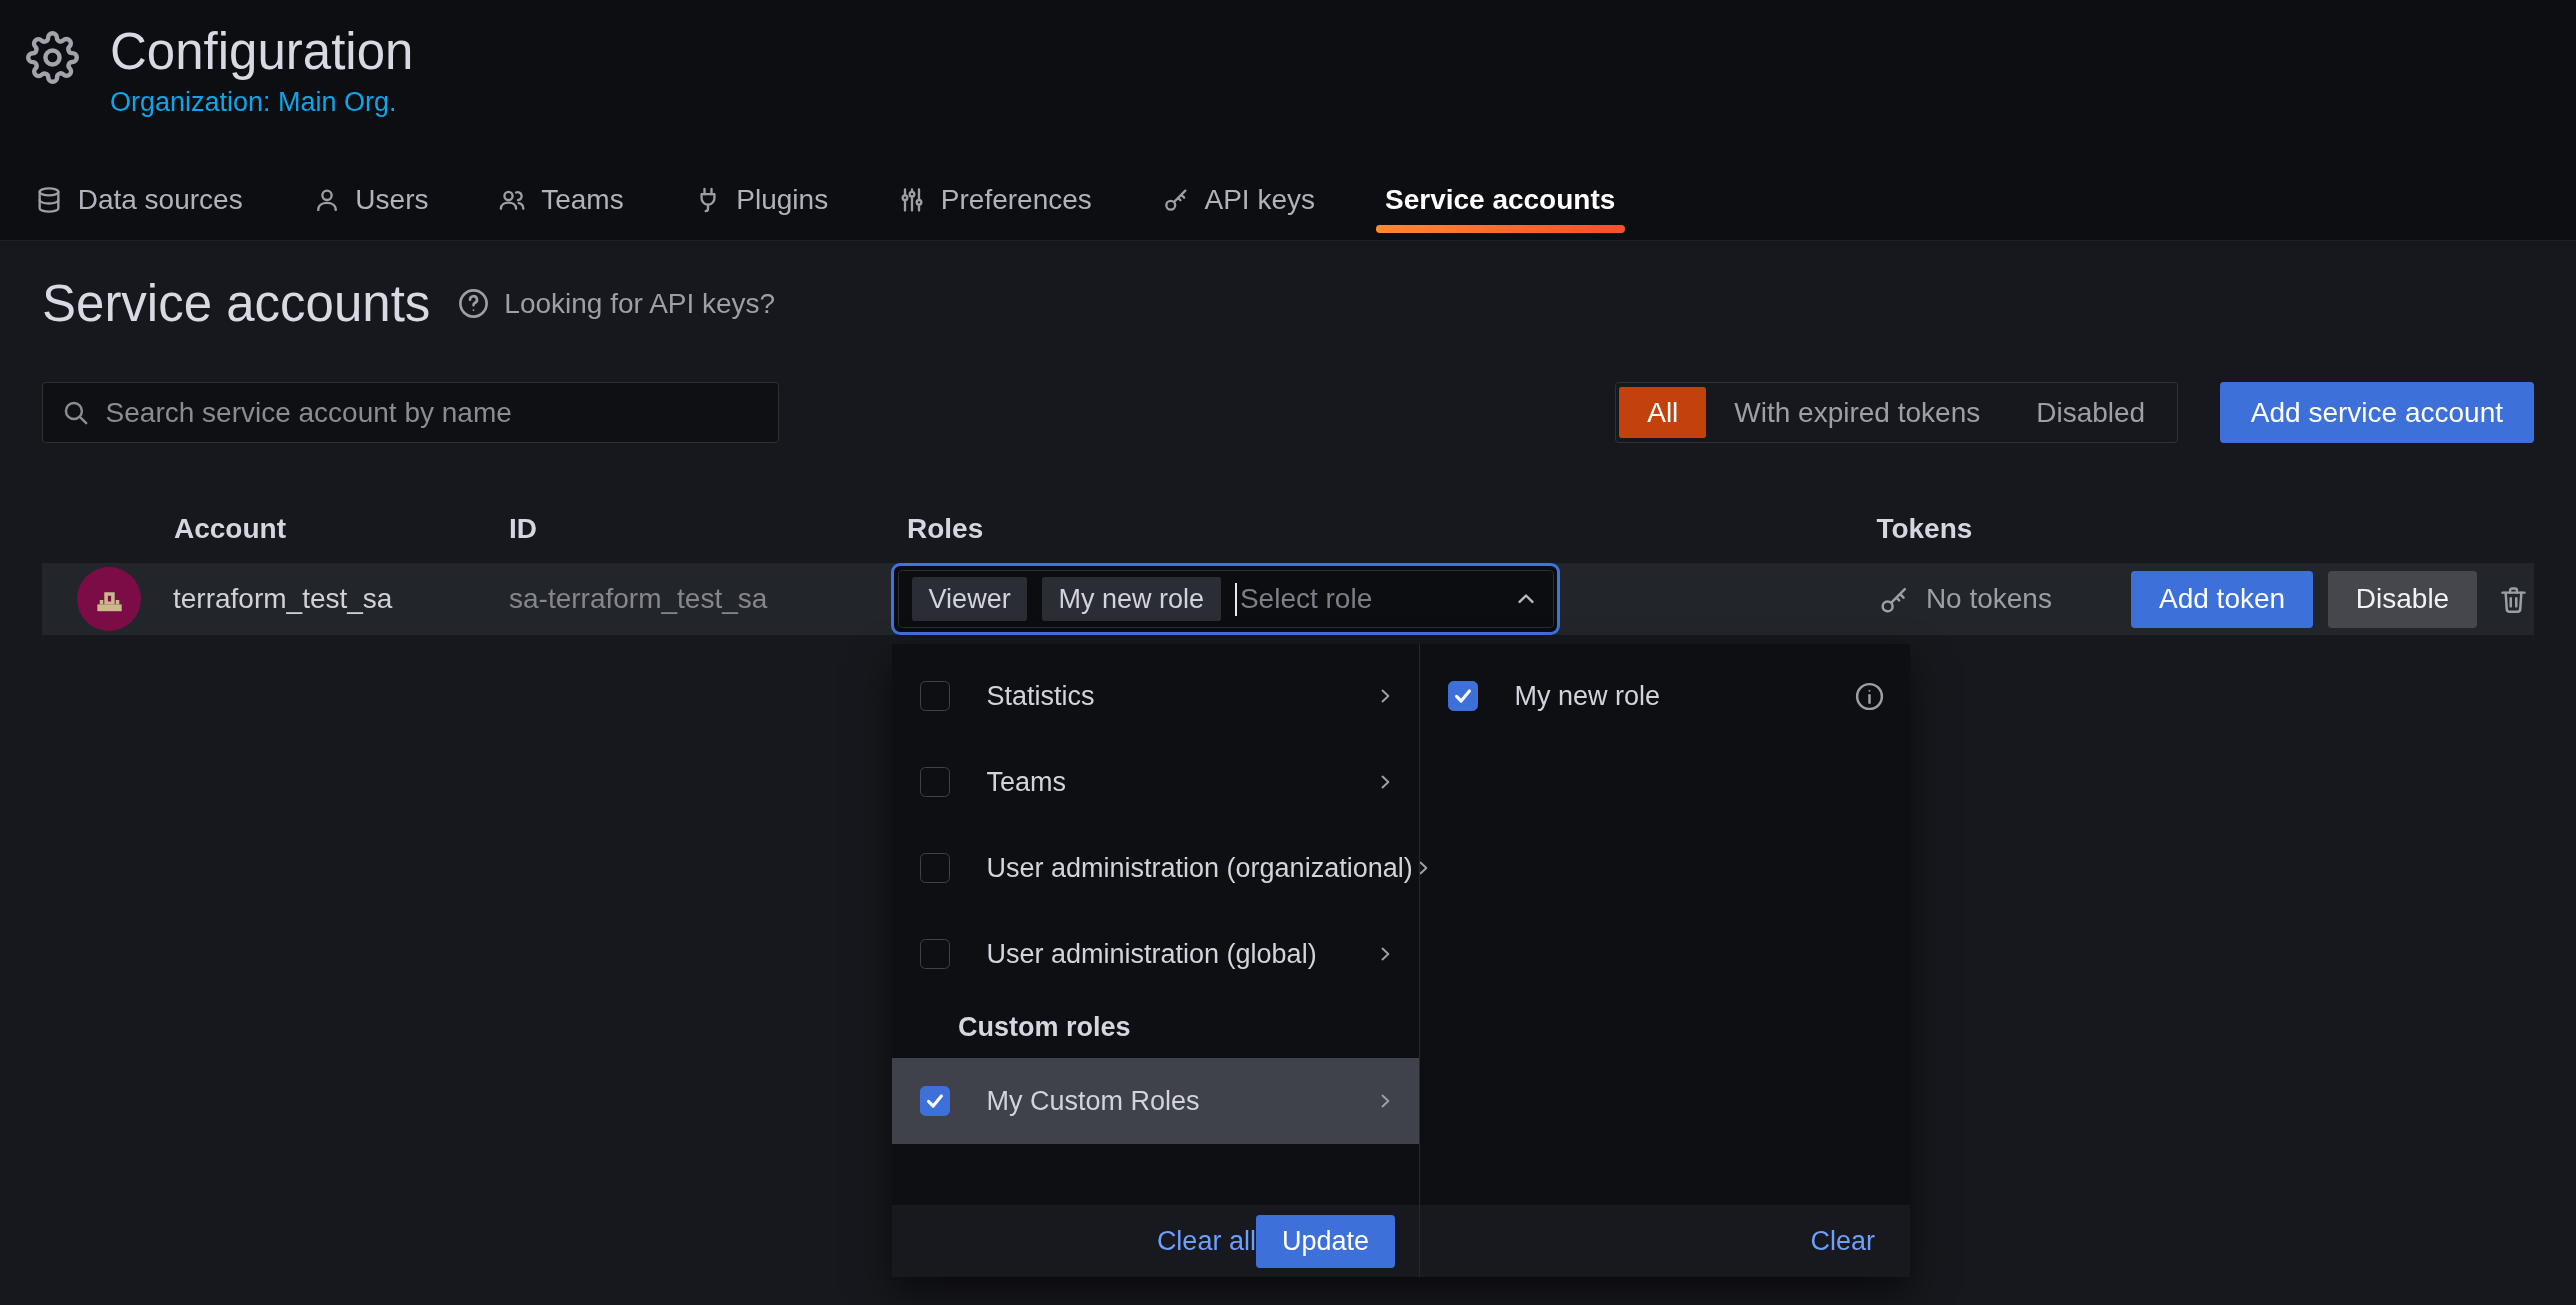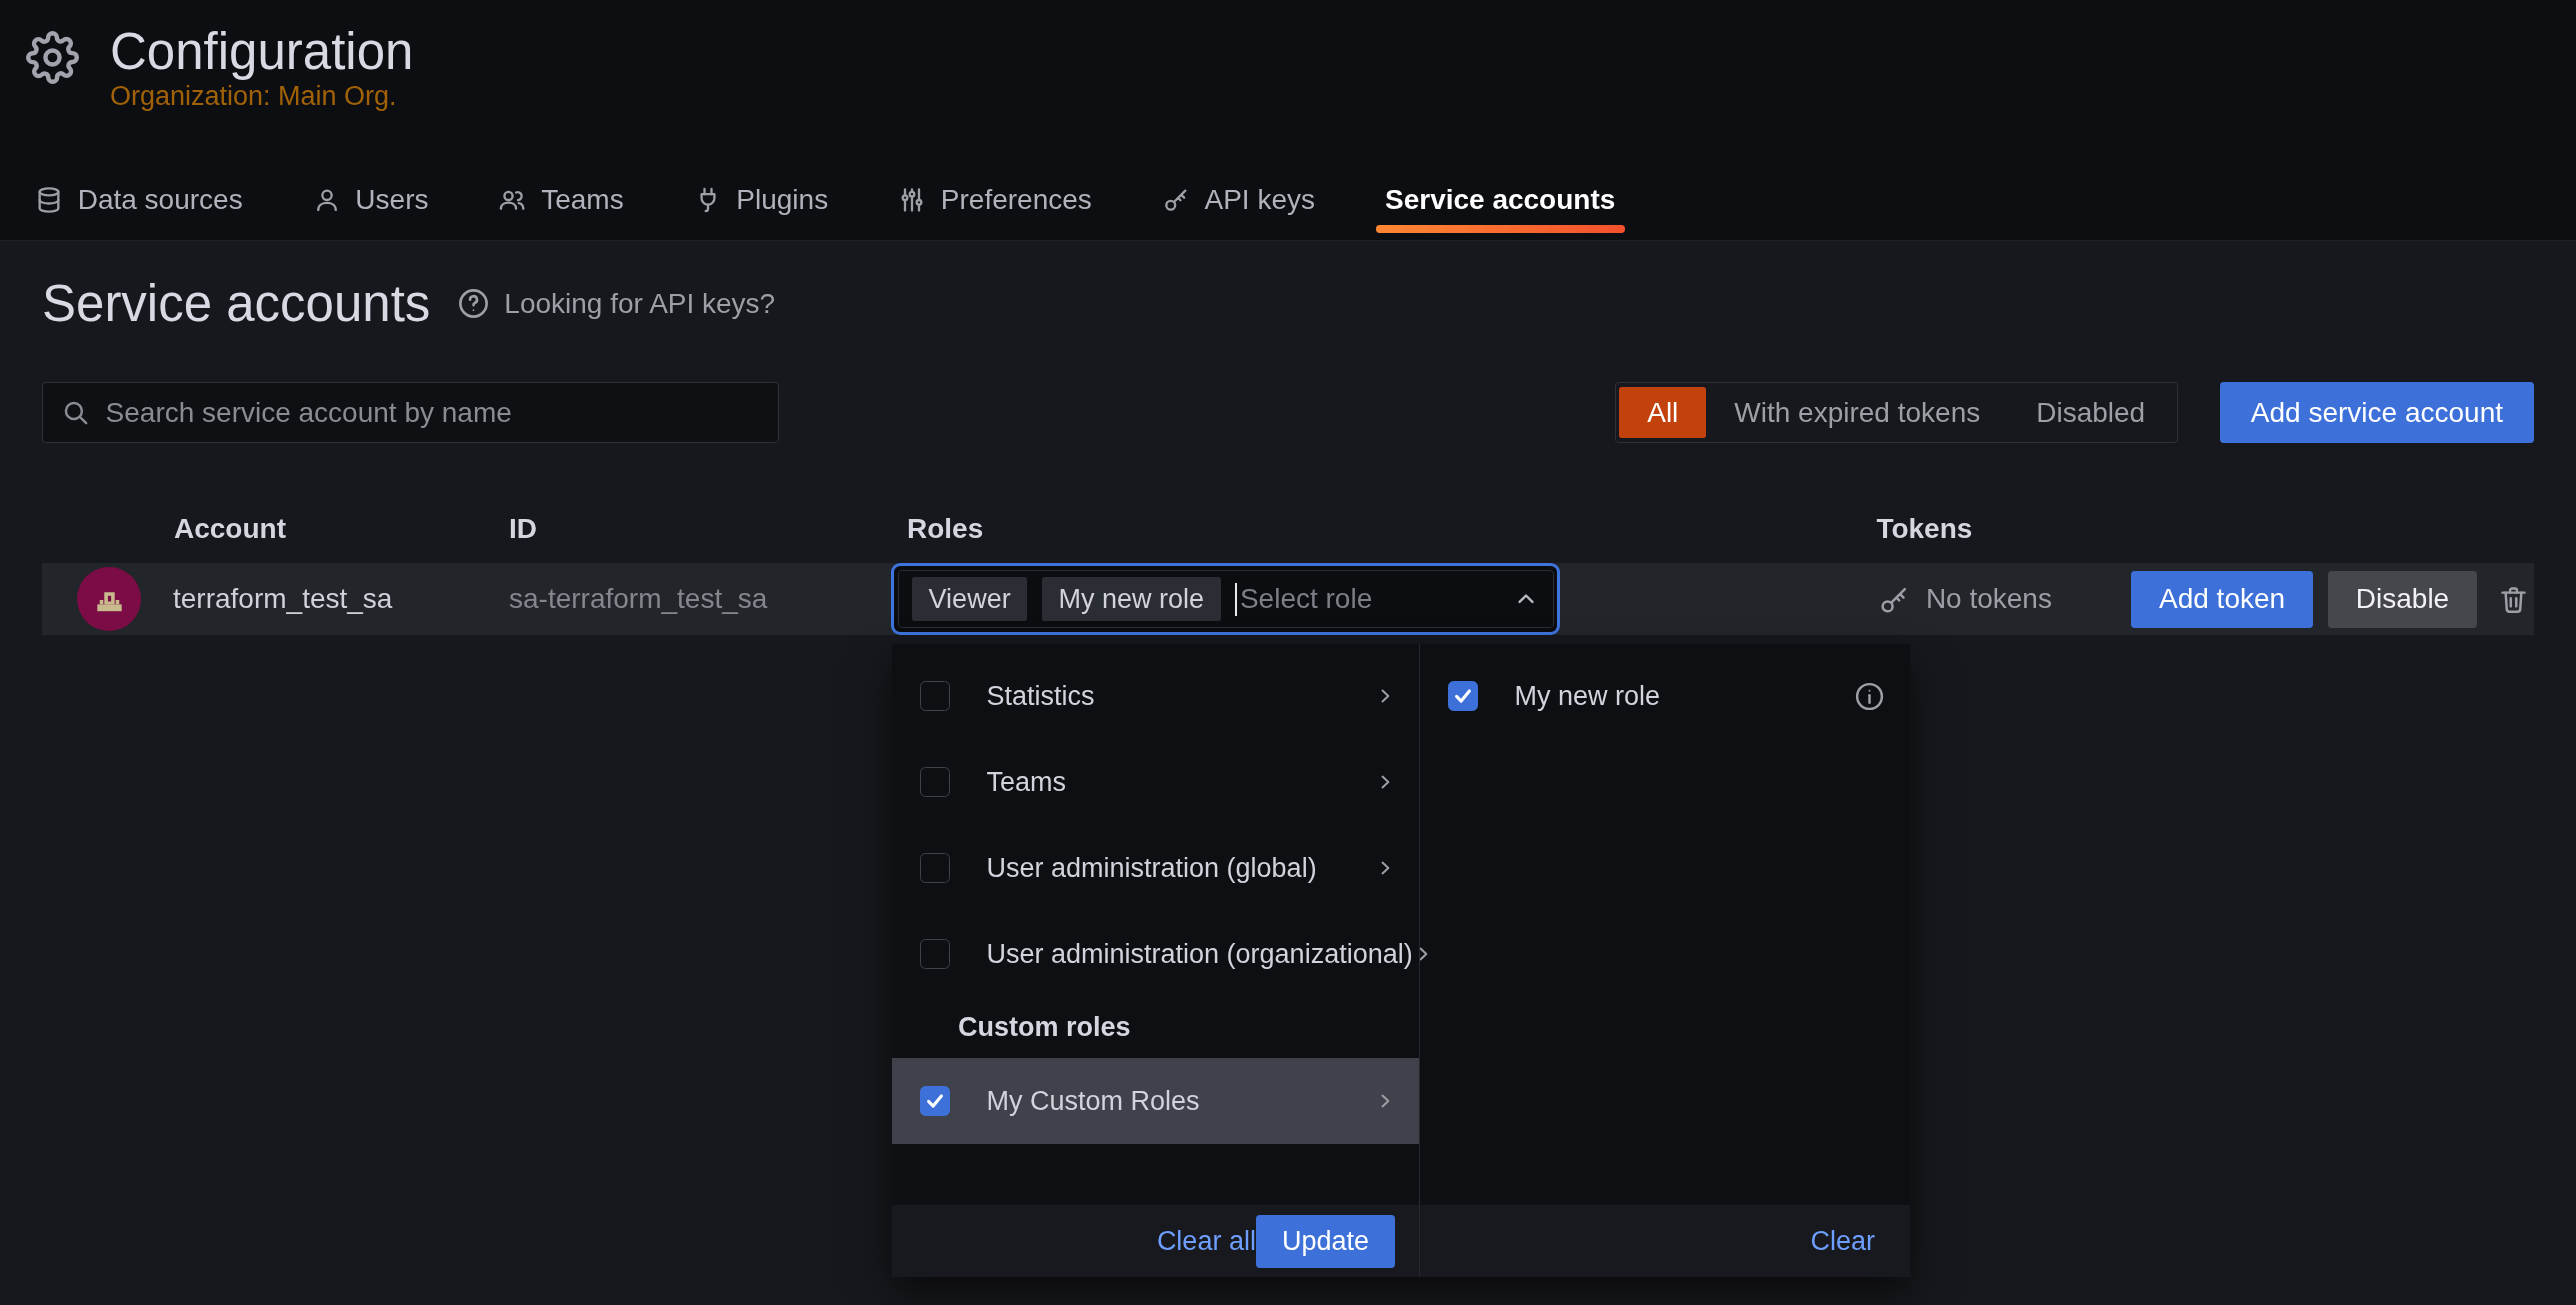--- a/index.html
+++ b/index.html
@@ -10,21 +10,21 @@
     -webkit-font-smoothing:antialiased;
   }
   svg { display:block; }
 
   
   .app-header { background:#0d0e12; height:241px; padding:24px 29.5px 0 26px; position:relative; border-bottom:1.8px solid #1e2025; }
   .header-top { display:flex; align-items:flex-start; }
   .gear-wrap { width:53px; height:53px; color:#a2a4ad; margin-top:7.4px; }
   .title-block { margin-left:31px; }
   .page-title { font-size:51px; font-weight:500; color:#d8d9e3; line-height:1.1; }
-  .page-subtitle { font-size:27px; color:#a16207; margin-top:1px; }
+  .page-subtitle { font-size:27px; color:#0ea5e9; margin-top:7px; }
 
   .tabs { position:absolute; left:29.5px; bottom:0; display:flex; align-items:flex-end; gap:59px; }
   .tab { display:flex; align-items:center; gap:14.7px; padding:18.4px 5.5px 24px; position:relative;
          font-size:28px; color:#b0b2bc; cursor:pointer; }
   .tab .t-icon { color:#9d9fa6; }
   .tab.active { color:#ffffff; font-weight:700; }
   .tab.active .underline { position:absolute; left:-3.7px; right:-3.7px; bottom:7.4px; height:7.4px; border-radius:3.7px;
          background:linear-gradient(90deg,#ff8833,#f4502c); }
 
   
@@ -310,30 +310,30 @@
       <span class="checkbox"></span>
       <span class="menu-label">Teams</span>
       <span class="menu-chevron">
         <svg width="20" height="20" viewBox="0 0 24 24" fill="none" stroke="currentColor" stroke-width="2.4" stroke-linecap="round" stroke-linejoin="round">
             <polyline points="9 5.5 16 12 9 18.5"></polyline>
           </svg>
       </span>
     </div>
     <div class="menu-item">
       <span class="checkbox"></span>
+      <span class="menu-label">User administration (organizational)</span>
+      <span class="menu-chevron">
+        <svg width="20" height="20" viewBox="0 0 24 24" fill="none" stroke="currentColor" stroke-width="2.4" stroke-linecap="round" stroke-linejoin="round">
+            <polyline points="9 5.5 16 12 9 18.5"></polyline>
+          </svg>
+      </span>
+    </div>
+    <div class="menu-item">
+      <span class="checkbox"></span>
       <span class="menu-label">User administration (global)</span>
-      <span class="menu-chevron">
-        <svg width="20" height="20" viewBox="0 0 24 24" fill="none" stroke="currentColor" stroke-width="2.4" stroke-linecap="round" stroke-linejoin="round">
-            <polyline points="9 5.5 16 12 9 18.5"></polyline>
-          </svg>
-      </span>
-    </div>
-    <div class="menu-item">
-      <span class="checkbox"></span>
-      <span class="menu-label">User administration (organizational)</span>
       <span class="menu-chevron">
         <svg width="20" height="20" viewBox="0 0 24 24" fill="none" stroke="currentColor" stroke-width="2.4" stroke-linecap="round" stroke-linejoin="round">
             <polyline points="9 5.5 16 12 9 18.5"></polyline>
           </svg>
       </span>
     </div>
 
     <div class="menu-section-title">Custom roles</div>
 
     <div class="menu-item highlight">

